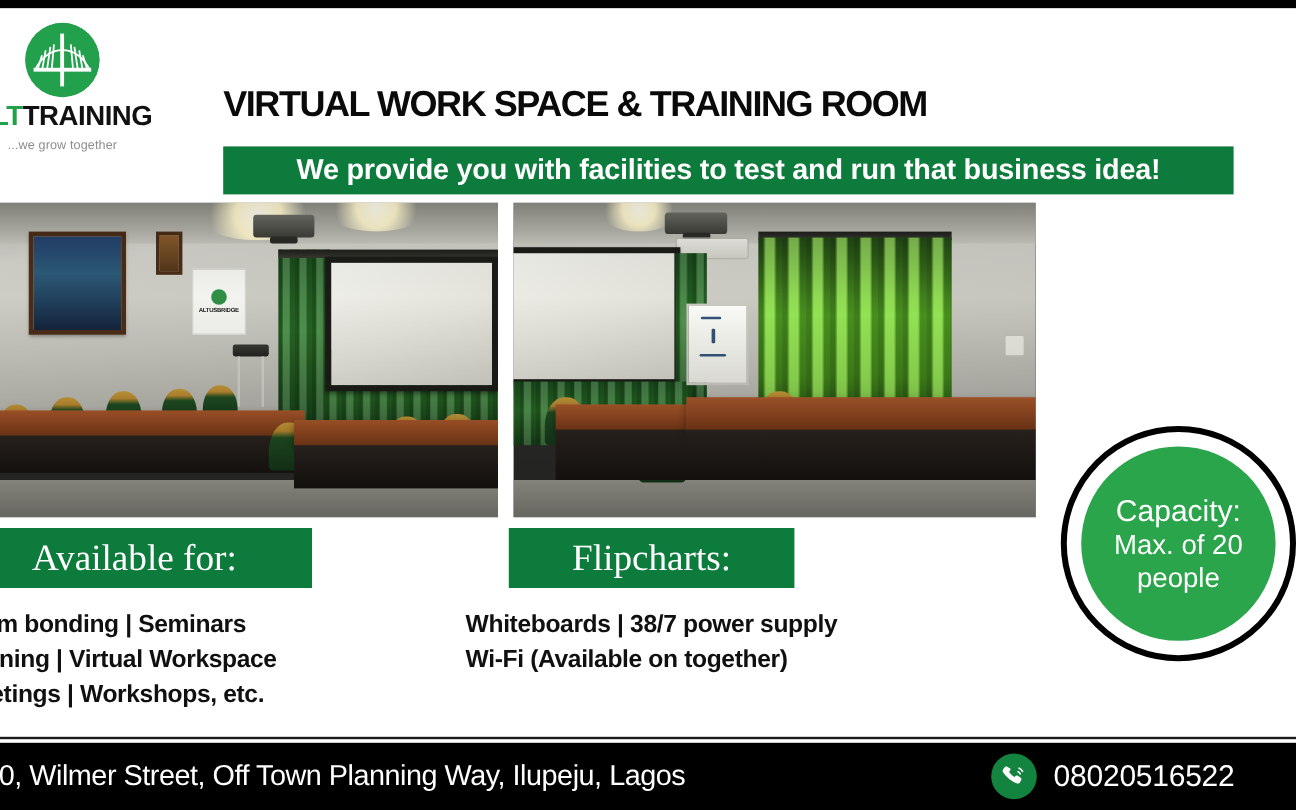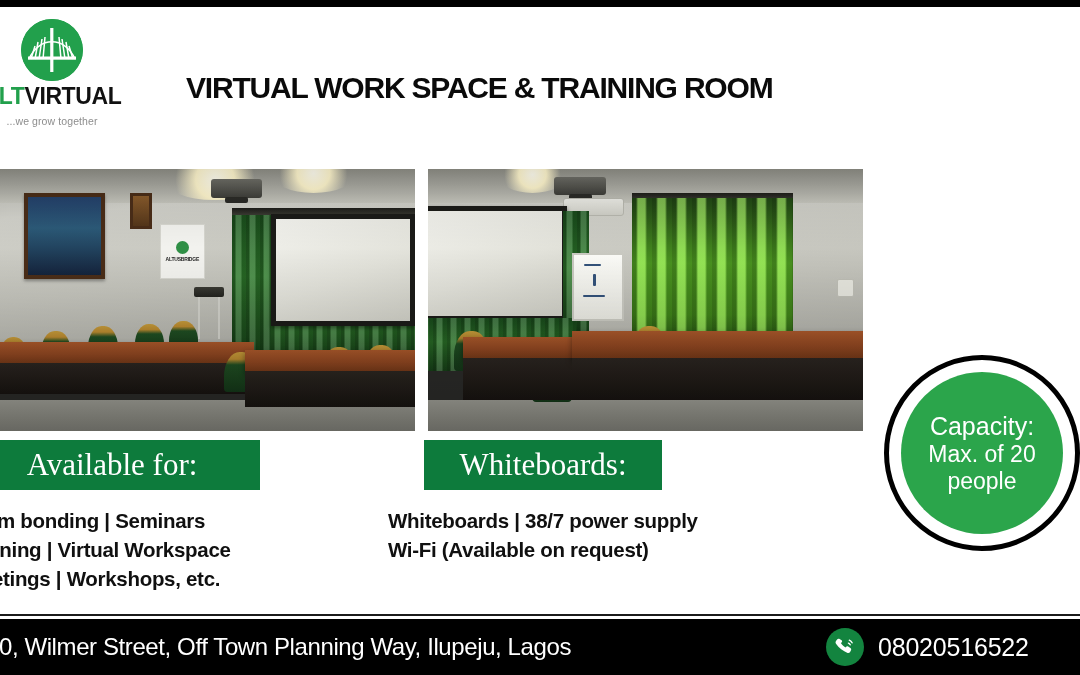--- a/index.html
+++ b/index.html
@@ -329,26 +329,27 @@
           <g stroke="#ffffff" stroke-width="1.5" fill="none">
             <path d="M8 40 C 18 17, 44 17, 54 40"></path>
             <path d="M10 40 L 14 27 M14 40 L 17 23 M18 40 L 21 20 M22 40 L 24 18
                      M40 40 L 38 18 M44 40 L 41 20 M48 40 L 45 23 M52 40 L 48 27"></path>
           </g>
           <rect x="29.2" y="9" width="3.2" height="44" fill="#ffffff"></rect>
           <rect x="7" y="37.5" width="48" height="3.2" fill="#ffffff"></rect>
         </svg>
       </div>
       <div class="logo-word">
-        <span class="w1">ALT</span><span class="w2">VIRTUAL</span>
+        <span class="w1">ALT</span><span class="w2">TRAINING</span>
       </div>
       <div class="logo-tag">...we grow together</div>
     </div>
 
     <div class="headline">VIRTUAL WORK SPACE &amp; TRAINING ROOM</div>
+    <div class="subbanner">We provide you with facilities to test and run that business idea!</div>
   </div>
 
   <div class="photos">
 
     <div class="photo photo-left">
       <div class="scene">
         <div class="wall"></div>
         <div class="ceiling"></div>
         <div class="ceiling-light" style="left:41%;top:-4%;width:24%;height:16%;"></div>
         <div class="ceiling-light" style="left:66%;top:-6%;width:20%;height:15%;"></div>
@@ -431,24 +432,24 @@
     <div class="col col-available">
       <div class="col-head col-head-available">Available for:</div>
       <div class="col-body">
         <div class="line">Team bonding | Seminars</div>
         <div class="line">Training | Virtual Workspace</div>
         <div class="line">Meetings | Workshops, etc.</div>
       </div>
     </div>
 
     <div class="col col-facilities">
-      <div class="col-head col-head-facilities">Whiteboards:</div>
+      <div class="col-head col-head-facilities">Flipcharts:</div>
       <div class="col-body">
         <div class="line">Whiteboards | 38/7 power supply</div>
-        <div class="line">Wi-Fi (Available on request)</div>
+        <div class="line">Wi-Fi (Available on together)</div>
       </div>
     </div>
 
     <div class="col col-rate">
     </div>
   </div>
 
   <div class="footer-rule"></div>
   <div class="footer">
     <div class="footer-address">10, Wilmer Street, Off Town Planning Way, Ilupeju, Lagos</div>

